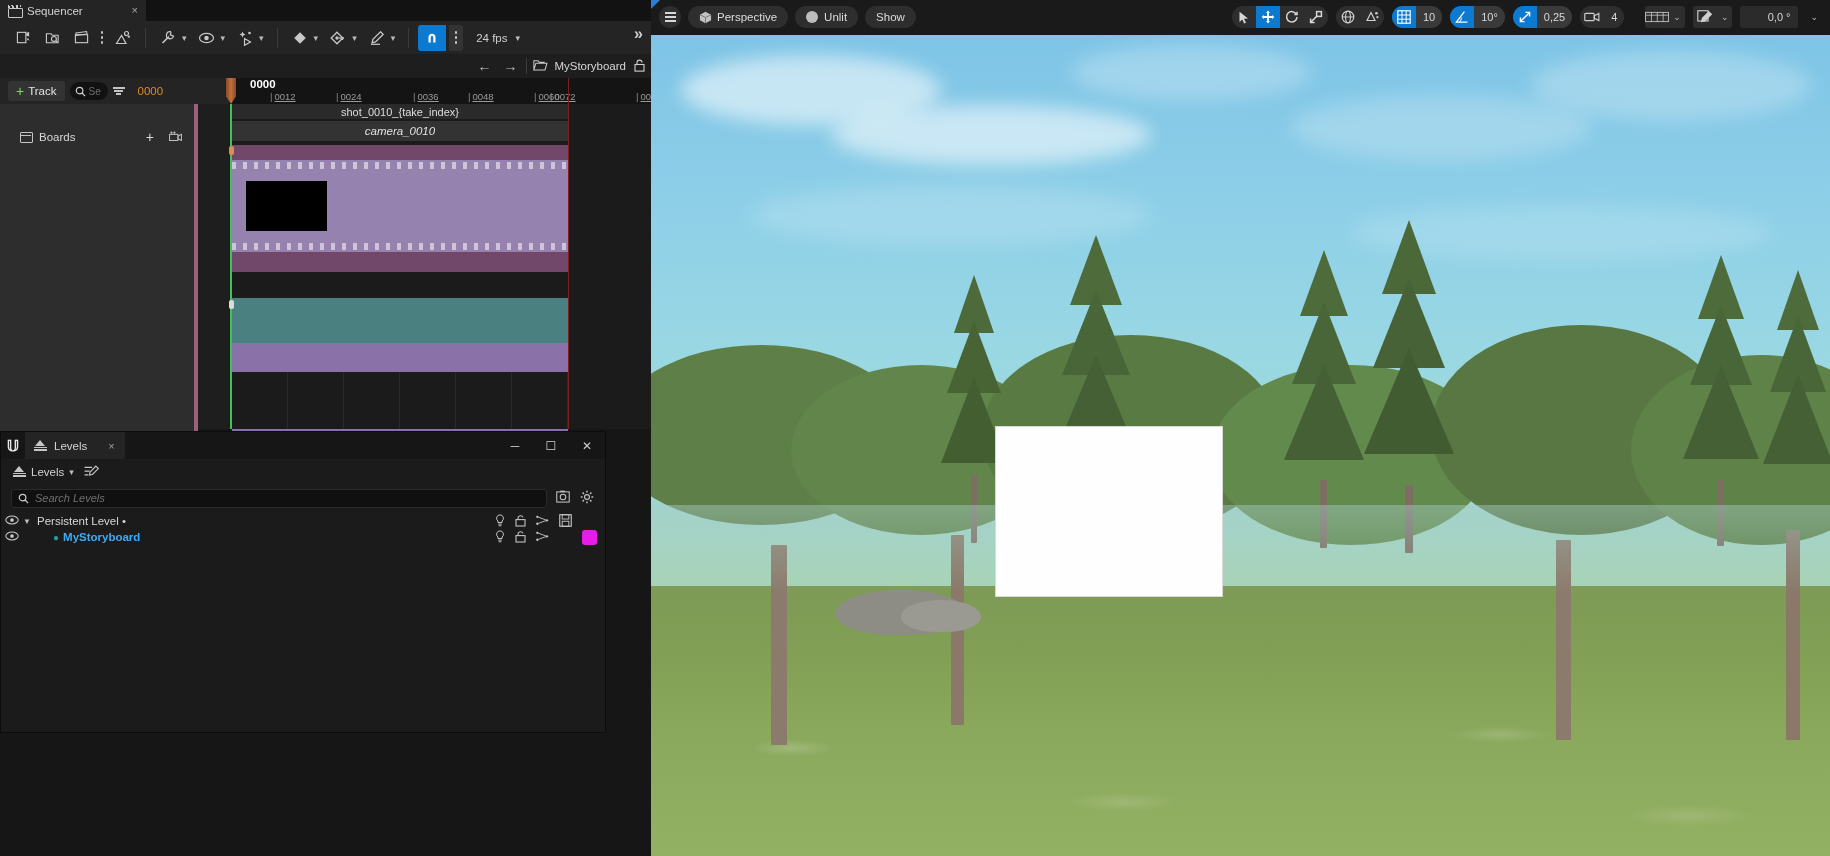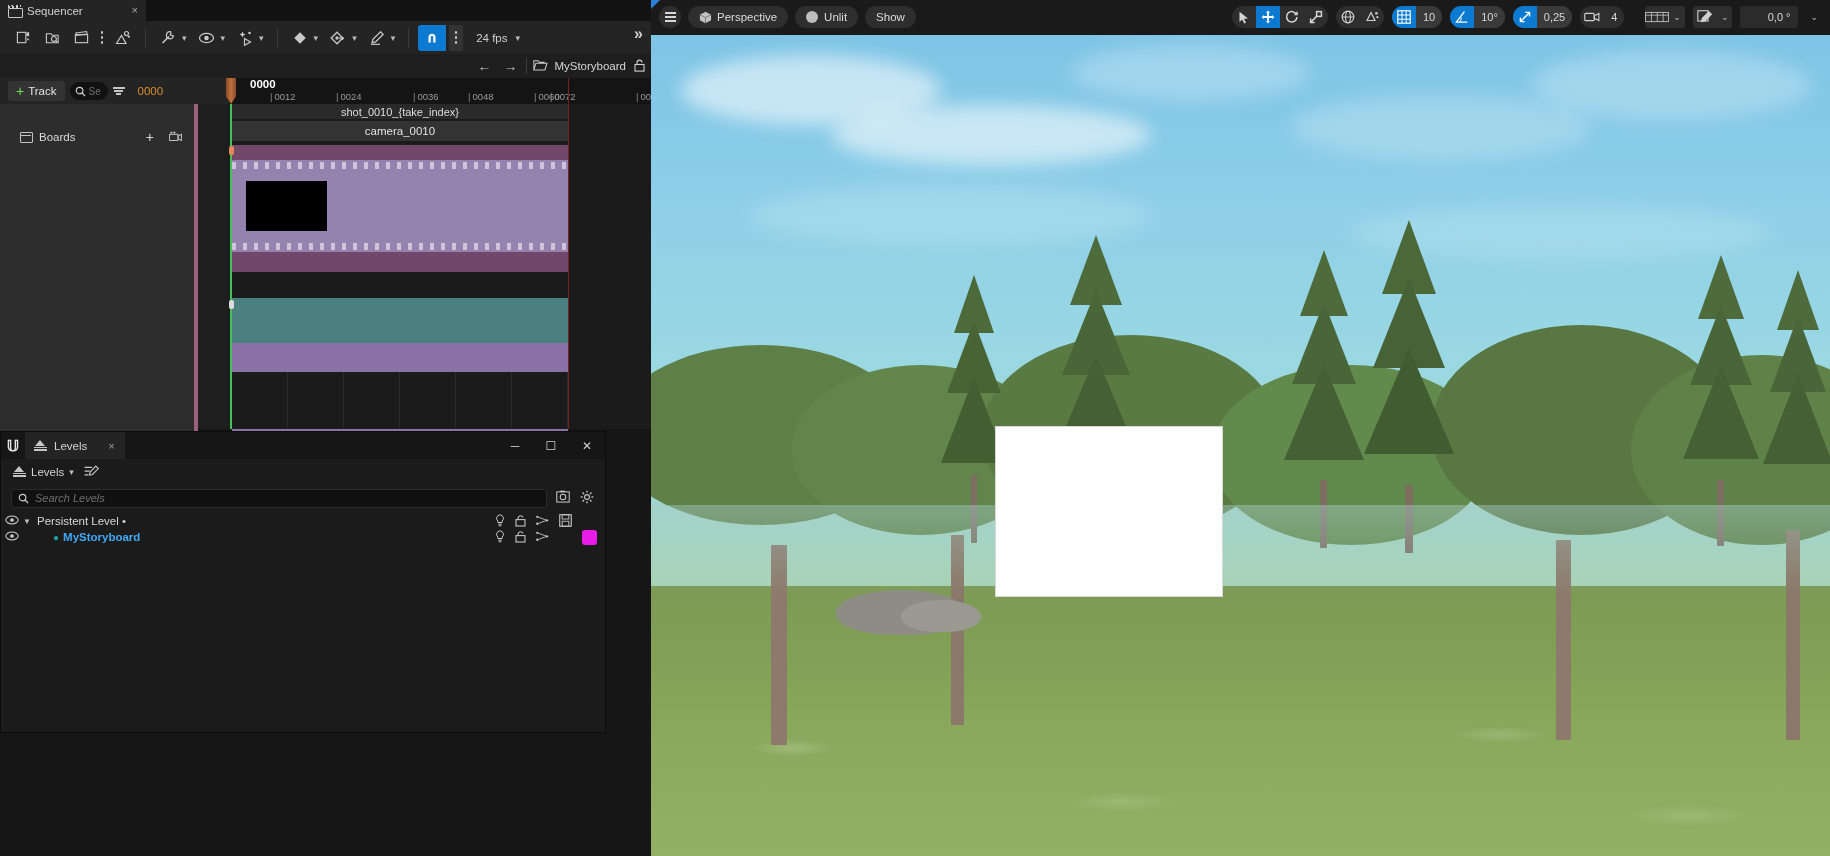--- a/index.html
+++ b/index.html
@@ -109,35 +109,35 @@
   .board-ico:after { content:""; position:absolute; left:0; top:2.5px; width:10.4px; height:1.2px;
     background:#c4c4c4; box-shadow:0 0 0 0 transparent; }
   .boards-label { color:#d8d8d8; font-size:11.5px; }
   .boards-plus { position:absolute; right:40px; color:#d8d8d8; font-size:14px; }
   .boards-cam { position:absolute; right:12px; color:#bdbdbd; font-size:11px; }
 
   
   .seq-timeline { position:absolute; left:229px; top:78px; width:422px; height:26px; background:#141414; }
   .tl-current { position:absolute; left:250px; top:78px; color:#fff; font-size:11.5px; font-weight:bold; }
   .tl-ticks { position:absolute; left:229px; top:91px; width:422px; height:13px; }
-  .tl-tick { position:absolute; top:0; color:#9a9a9a; font-size:9.5px; white-space:nowrap; }
+  .tl-tick { position:absolute; top:0; color:#9a9a9a; font-size:9.5px; white-space:nowrap;text-decoration:underline; }
   .tl-tick:before { content:"|"; color:#8a8a8a; margin-right:2px; }
   .playhead-grip {
     position:absolute; left:226px; top:78px; width:10px; height:26px;
     background:linear-gradient(90deg,#8a4a28,#c0703d,#8a4a28);
     clip-path: polygon(0 0,100% 0,100% 70%,50% 100%,0 70%);
   }
   .playhead-line { position:absolute; left:230px; top:104px; width:2px; height:325px; background:#46c05a; }
 
   
   .trk { position:absolute; left:232px; width:336px; }
   .trk-shot { top:104px; height:15px; background:#2a2a2a; color:#dedede; font-size:11px;
     display:flex; align-items:center; justify-content:center; }
   .trk-cam { top:121px; height:20px; background:#333; color:#e2e2e2; font-size:11.5px;
-    display:flex; align-items:center; justify-content:center; }
+    display:flex; align-items:center; justify-content:center;font-style:italic; }
   .trk-purple-dark { top:145px; height:15px; background:#71476a; }
   .trk-film {
     top:160px; height:92px; background:#9582ae;
   }
   .film-holes-top, .film-holes-bot {
     position:absolute; left:0; width:100%; height:7px;
     background: repeating-linear-gradient(90deg, #cdc4d8 0 4px, transparent 4px 11px);
   }
   .film-holes-top { top:2px; }
   .film-holes-bot { bottom:2px; }

